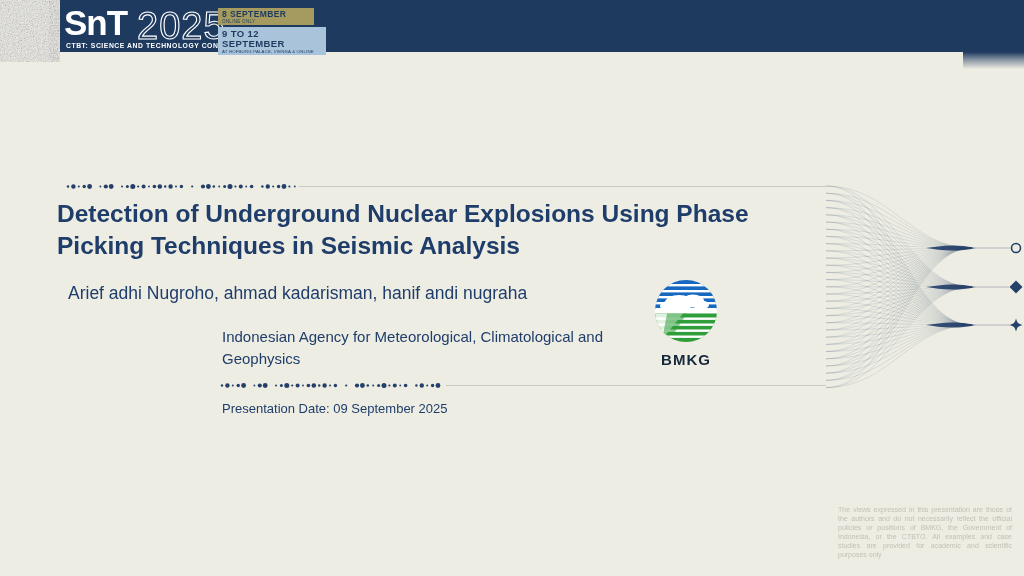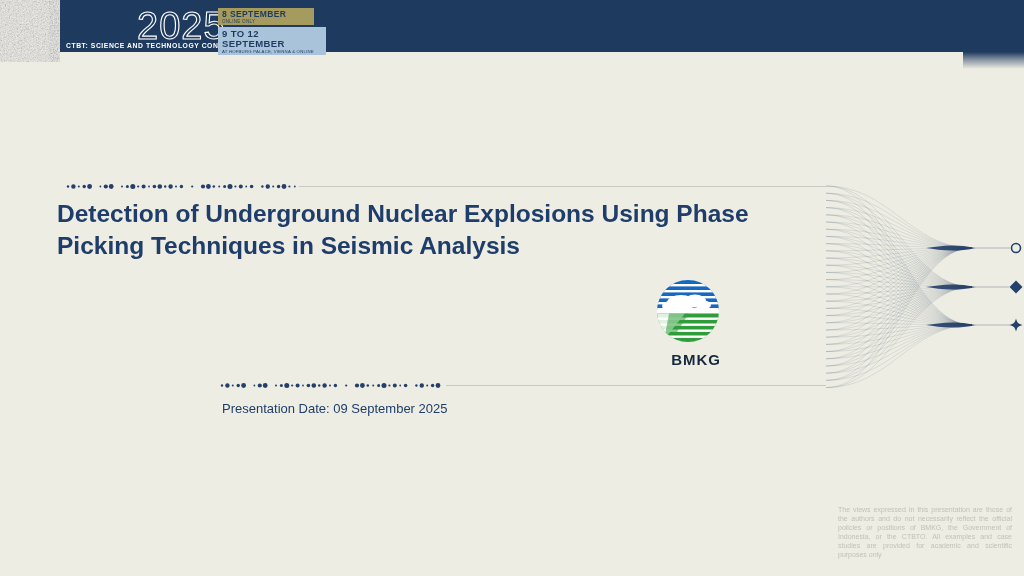--- a/index.html
+++ b/index.html
@@ -26,21 +26,21 @@
   
   .deco-svg{position:absolute;left:0;top:0;width:1024px;height:576px;pointer-events:none;}
   .slide-title{position:absolute;left:57px;top:198px;width:745px;
     color:var(--title-navy,#1f3d6b);font-size:24.5px;font-weight:bold;line-height:31.5px;}
   .authors{position:absolute;left:68px;top:283px;width:700px;
     color:var(--title-navy,#1f3d6b);font-size:17.5px;}
   .affiliation{position:absolute;left:222px;top:326px;width:392px;
     color:var(--title-navy,#1f3d6b);font-size:15px;line-height:22px;}
   .pres-date{position:absolute;left:222px;top:401px;
     color:var(--title-navy,#1f3d6b);font-size:13px;}
-  .bmkg{position:absolute;left:651px;top:279px;width:70px;text-align:right;}
+  .bmkg{position:absolute;left:651px;top:279px;width:70px;text-align:center;}
   .bmkg-label{margin-top:2px;color:#16283c;font-size:15px;font-weight:bold;letter-spacing:1px;}
   
   .disclaimer{position:absolute;left:838px;top:505px;width:174px;
     color:var(--disclaimer-gray,#c2c1b6);font-size:7px;line-height:9px;text-align:justify;}
 </style>
 </head>
 <body>
 
 <div class="slide" style="--background: #eeede3; --header-navy: #1e3a5f; --title-navy: #1f3d6b; --badge-gold: #a59b5e; --badge-blue: #a9c3db; --bmkg-blue: #1668c0; --bmkg-green: #2f9e3a; --disclaimer-gray: #c2c1b6; --deco-navy: #243f69;">
 
@@ -52,20 +52,21 @@
       <filter id="nz">
           <feTurbulence type="fractalNoise" baseFrequency="0.75" numOctaves="3" seed="7"></feTurbulence>
           <feColorMatrix type="saturate" values="0"></feColorMatrix>
         </filter>
       <rect x="0" y="0" width="60" height="62" fill="#f2f1ea"></rect>
       <rect x="0" y="0" width="56" height="60" filter="url(#nz)" opacity="0.85"></rect>
       <rect x="50" y="4" width="8" height="52" filter="url(#nz)" opacity="0.45"></rect>
     </svg>
   </div>
 
+  <div class="snt-logo">SnT</div>
   <svg class="snt-year-svg" width="88" height="44">
     <text x="2" y="35" font-family="Liberation Sans, sans-serif" font-size="38" font-weight="400" fill="none" stroke="#ffffff" stroke-width="1.1" letter-spacing="1">2025</text>
   </svg>
   <div class="snt-tagline">CTBT: SCIENCE AND TECHNOLOGY CONFERENCE</div>
 
   <div class="badges">
     <div class="badge1">
       <div class="b-title">8 SEPTEMBER</div>
       <div class="b-sub">ONLINE ONLY</div>
     </div>
@@ -254,20 +255,22 @@
       <line x1="975" y1="248" x2="1010" y2="248"></line>
       <line x1="975" y1="287" x2="1009" y2="287"></line>
       <line x1="975" y1="325" x2="1010" y2="325"></line>
     </g>
     <circle cx="1016" cy="248" r="4.5" fill="none" stroke="#24406b" stroke-width="1.6"></circle>
     <path d="M1016,280.5 l6.5,6.5 -6.5,6.5 -6.5,-6.5 z" fill="#24406b"></path>
     <path d="M1016,318.5 C1017.2,322.8 1018.2,323.8 1022.5,325 C1018.2,326.2 1017.2,327.2 1016,331.5 C1014.8,327.2 1013.8,326.2 1009.5,325 C1013.8,323.8 1014.8,322.8 1016,318.5 Z" fill="#24406b"></path>
   </svg>
 
   <div class="slide-title">Detection of Underground Nuclear Explosions Using Phase Picking Techniques in Seismic Analysis</div>
+  <div class="authors">Arief adhi Nugroho, ahmad kadarisman, hanif andi nugraha</div>
+  <div class="affiliation">Indonesian Agency for Meteorological, Climatological and Geophysics</div>
   <div class="pres-date">Presentation Date: 09 September 2025</div>
 
   <div class="bmkg">
     <svg width="66" height="66" viewBox="0 0 66 66">
       <defs>
           <clipPath id="bc">
             <circle cx="33" cy="32" r="31"></circle>
           </clipPath>
         </defs>
       <g clip-path="url(#bc)">

